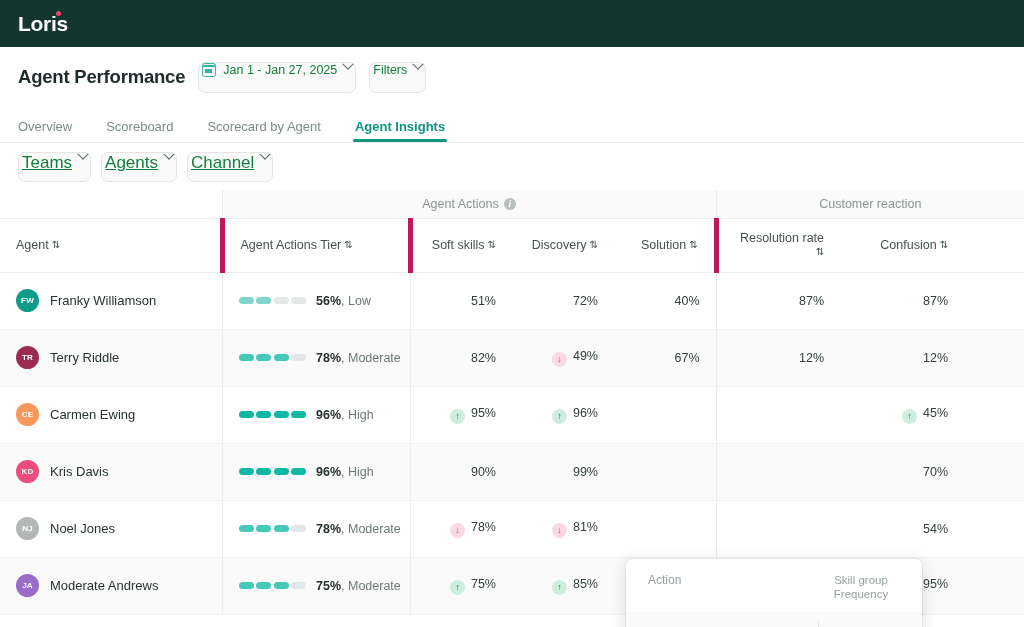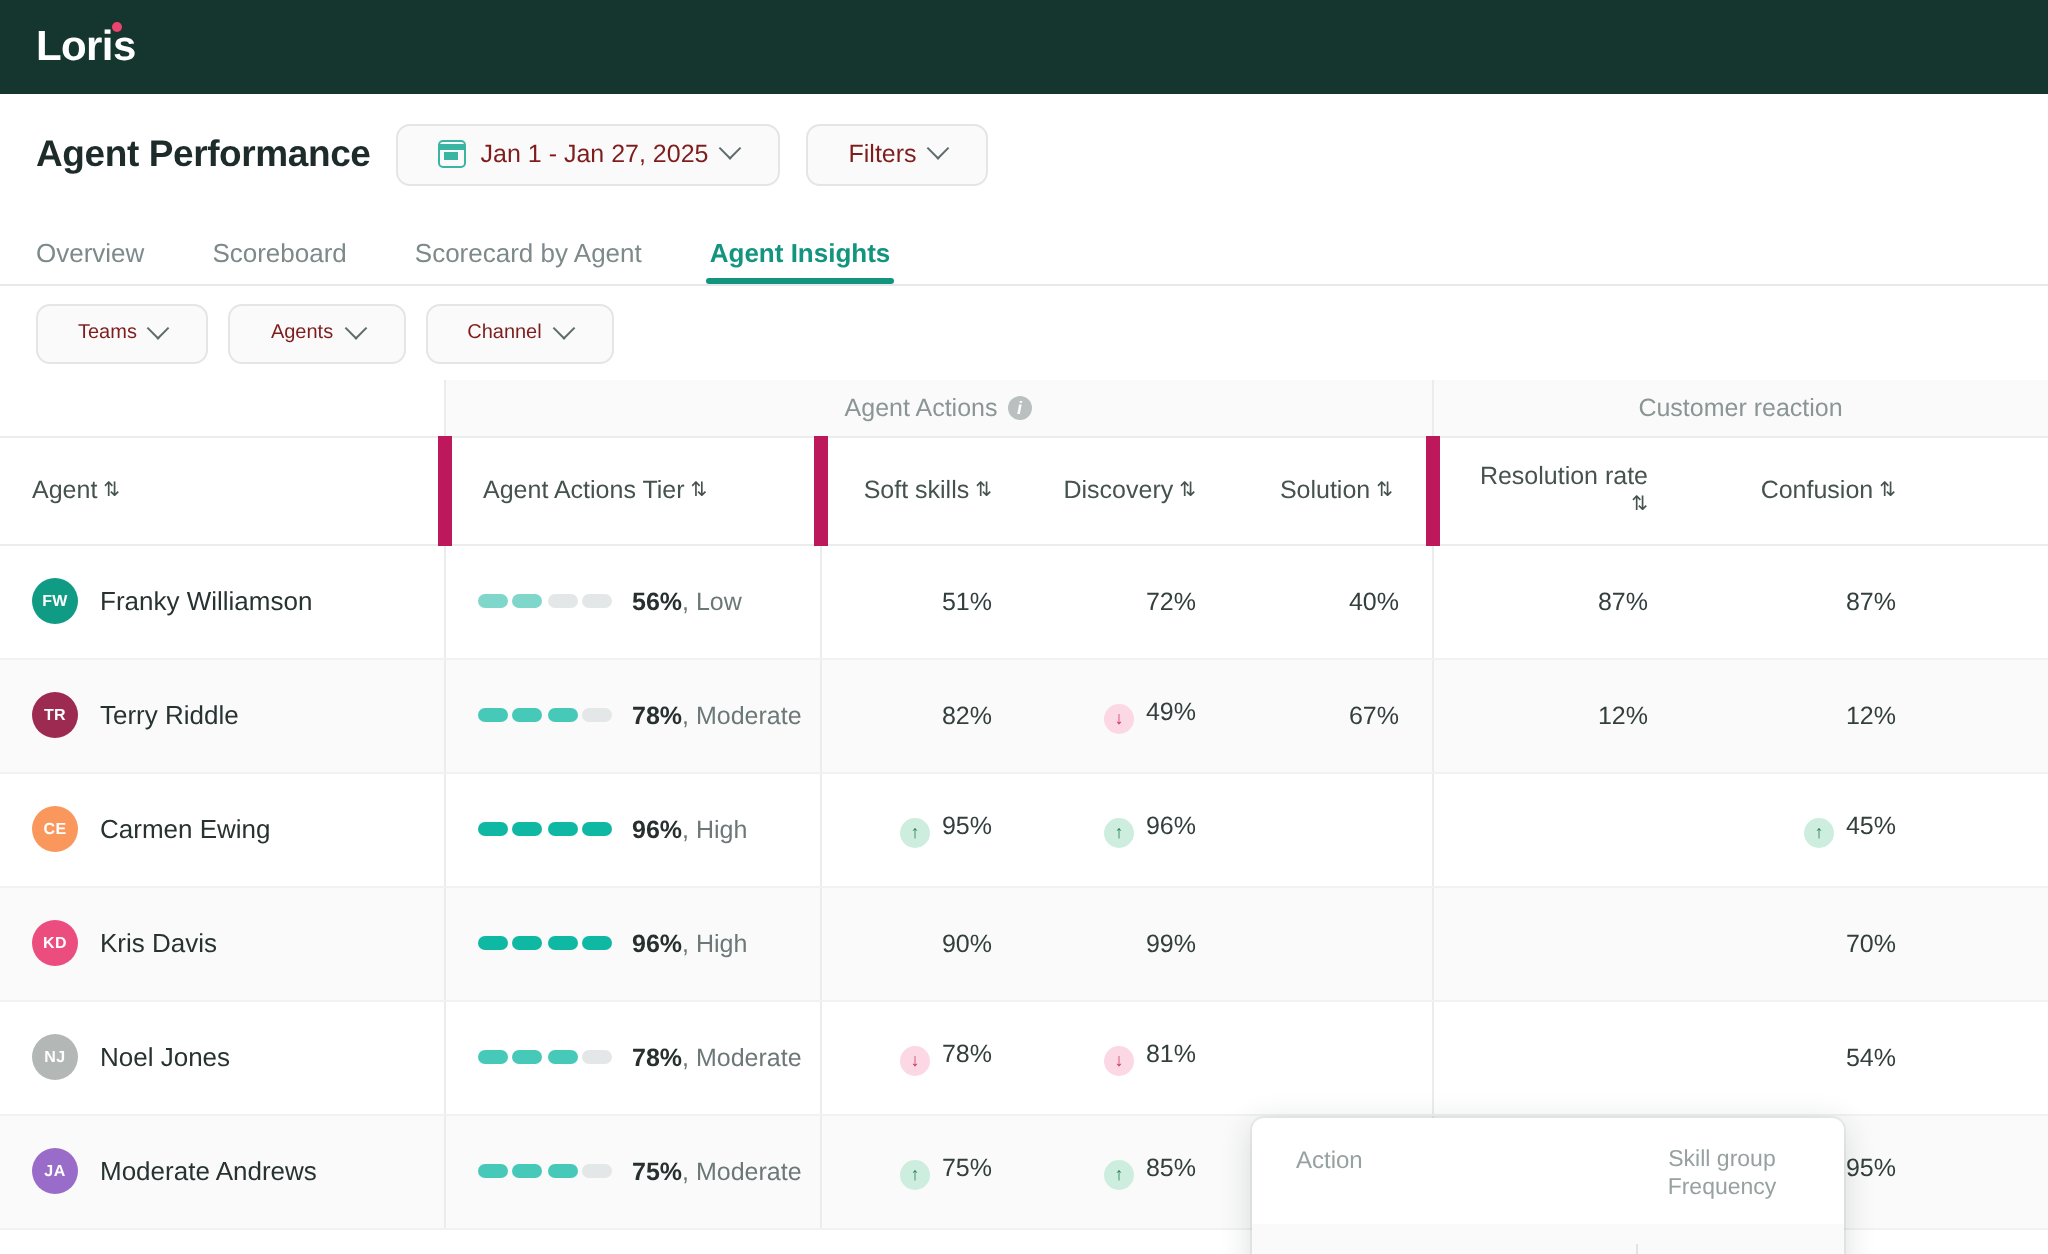--- a/index.html
+++ b/index.html
@@ -27,22 +27,22 @@
   }
 
   
   .titlerow {
     height: 60px; display: flex; align-items: center;
     padding: 0 18px; gap: 13px; background: #fff;
   }
   .pagetitle { font-size: 18.5px; font-weight: 700; color: #1d2b2a; letter-spacing: -0.2px; }
   .chip {
     height: 31px; border: 1px solid #e4e6e6; border-radius: 7px;
-    background: #fafafa; display: inline-flex; align-items: center;
-    gap: 7px; padding: 0 20px; font-size: 12.5px; color: #7f1d1d;
+    background: #fafafa; display: inline-flex; 
+    gap: 7px; padding: 0 3px; font-size: 12.5px; color: #15803d;
     cursor: pointer; white-space: nowrap;
   }
   .cal {
     width: 14px; height: 14px; border: 1.6px solid #3ab5a4;
     border-radius: 2.5px; position: relative; flex: none;
   }
   .cal:before {
     content: ""; position: absolute; left: 0; right: 0; top: 1.4px; height: 2.2px;
     background: #3ab5a4;
   }
@@ -66,21 +66,21 @@
     position: relative; cursor: pointer; white-space: nowrap;
   }
   .tab.active { color: #13947f; font-weight: 600; }
   .tab.active:after {
     content: ""; position: absolute; left: -2px; right: -2px; bottom: 0;
     height: 2.6px; background: #13947f; border-radius: 2px;
   }
 
   
   .filtersrow { height: 47px; display: flex; align-items: center; padding: 0 18px; gap: 10px; }
-  .chip.sm { height: 30px; font-size: 10px; border-radius: 7px; }
+  .chip.sm { height: 30px; font-size: 17px; border-radius: 7px; text-decoration: underline; }
 
   
   .tablewrap { position: relative; }
   table { border-collapse: collapse; width: 1024px; table-layout: fixed; }
   col.c-agent { width: 222px; }
   col.c-tier { width: 188px; }
   col.c-soft { width: 102px; }
   col.c-disc { width: 102px; }
   col.c-sol  { width: 102px; }
   col.c-res  { width: 124px; }
@@ -99,21 +99,21 @@
     width: 12px; height: 12px; border-radius: 50%; background: #b9c0bf;
     color: #fff; font-size: 9px; line-height: 12px; text-align: center;
     font-style: italic; font-weight: 700; flex: none;
   }
 
   thead .colrow th {
     height: 54px; font-weight: 400; font-size: 12.5px; color: #46524f;
     border-bottom: 1px solid #ebeded; background: #fff; vertical-align: middle;
     padding: 0 16px;
   }
-  th.sep { border-right: 7px solid #be185d; }
+  th.sep { border-right: 5px solid #be185d; }
   th.lft { text-align: left; }
   th.rgt { text-align: right; }
   .sorter { display: inline-block; margin-left: 3px; color: #46524f; font-size: 10px; vertical-align: 1px; }
 
   tbody td {
     height: 57px; font-size: 12.5px; color: #333f3d;
     border-bottom: 1px solid #f0f2f2; padding: 0 16px; vertical-align: middle;
   }
   tbody tr:nth-child(even) td { background: #fafafa; }
   tbody tr:nth-child(odd) td { background: #ffffff; }

